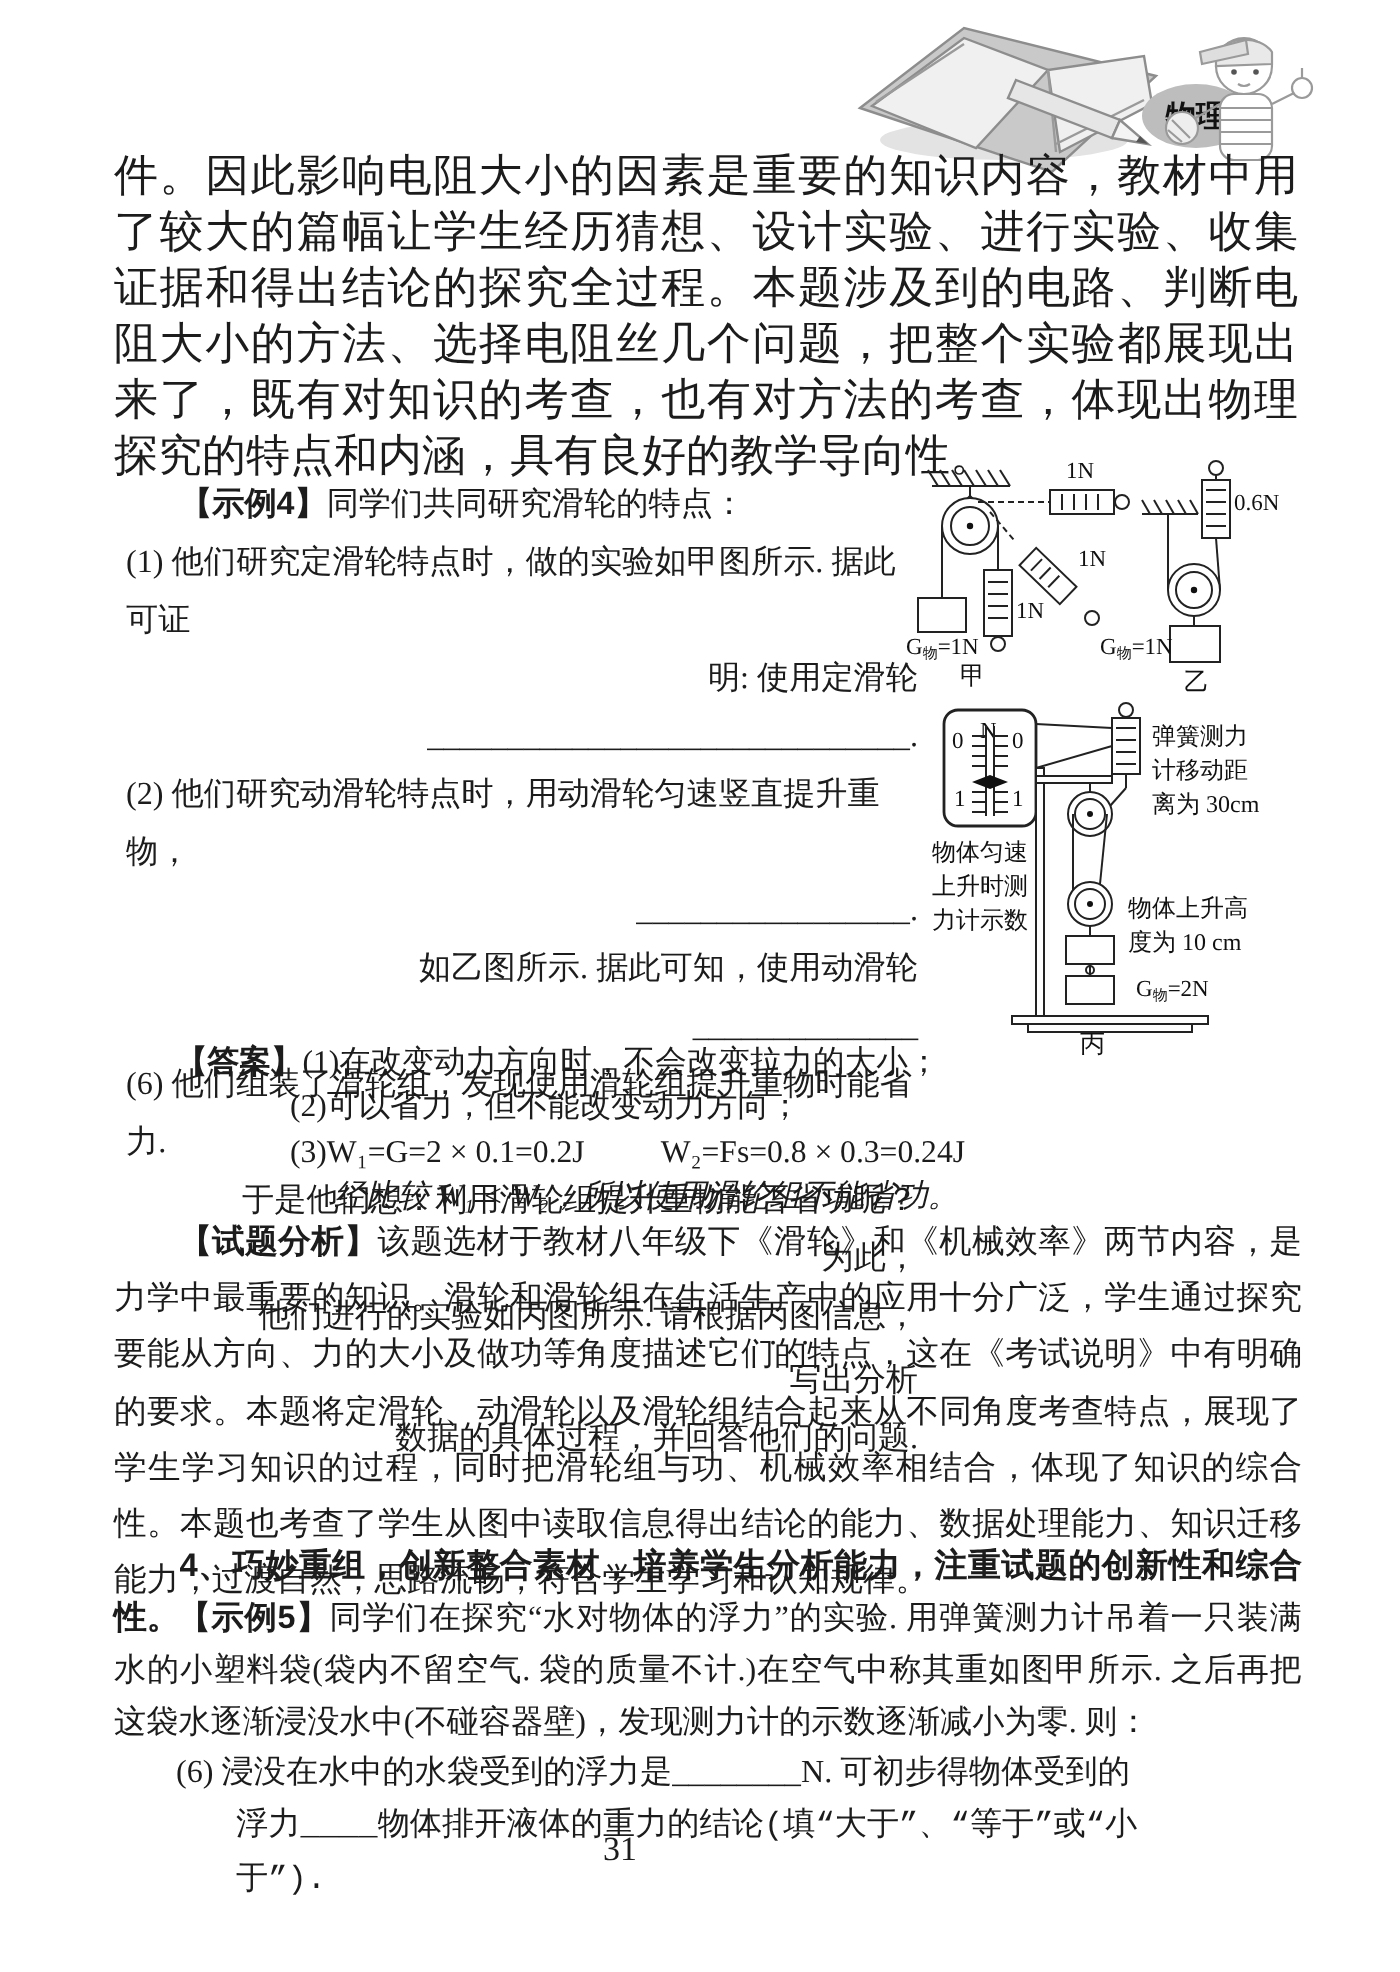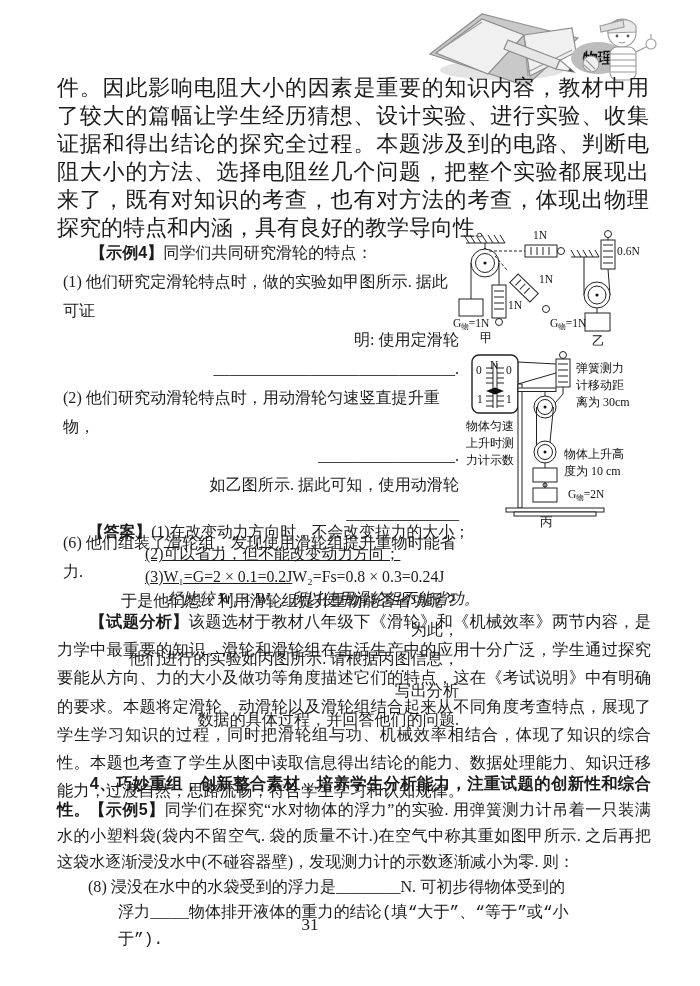--- a/index.html
+++ b/index.html
@@ -20,23 +20,23 @@
   .ex4 { left:57px; top:238px; width:402px; font-size:16.1px; line-height:29px; }
   .ex4 .lead { text-indent:33px; }
   .ex4 .num  { margin-left:6px; }
   .ex4 .cont { margin-left:61px;text-align:right; }
   .em-dot {
     -webkit-text-emphasis:filled dot; -webkit-text-emphasis-position:under right;
     text-emphasis:filled dot; text-emphasis-position:under right;
   }
 
   .answer { left:88px; top:521px; width:566px; font-size:15.8px; line-height:22.4px; }
-  .answer .ind1 { margin-left:57px;text-decoration:underline; }
+  .answer .ind1 { margin-left:57px; }
   .answer .ind2 { margin-left:79px;font-style:italic; }
-  .answer .w2 { display:inline-block; }
+  .answer .w2 { display:inline-block; margin-left:38px; }
 
   .analysis { left:57px; top:607px; width:594px; font-size:16.3px; line-height:28.2px; }
   .h4 { left:57px; top:770px; width:594px; font-size:16.4px; line-height:26px; }
   .ex5 { left:57px; top:796px; width:594px; font-size:16.1px; line-height:26px; }
   .ex5item { left:88px; top:873px; width:500px; font-size:16.1px; line-height:27px; }
   .ex5item .cont { margin-left:30px;font-family:Liberation Mono, monospace; }
 
   .pagenum { left:0; top:915px; width:620px; text-align:center; font-size:17px; }
 
   
@@ -119,21 +119,21 @@
     <div class="ind2">经比较 W₁ &lt; W₂，所以使用滑轮组不能省功。</div>
   </div>
 
   <p class="abs analysis indent2 justify"><b class="hei">【试题分析】</b><span>该题选材于教材八年级下《滑轮》和《机械效率》两节内容，是力学中最重要的知识。滑轮和滑轮组在生活生产中的应用十分广泛，学生通过探究要能从方向、力的大小及做功等角度描述它们的特点，这在《考试说明》中有明确的要求。本题将定滑轮、动滑轮以及滑轮组结合起来从不同角度考查特点，展现了学生学习知识的过程，同时把滑轮组与功、机械效率相结合，体现了知识的综合性。本题也考查了学生从图中读取信息得出结论的能力、数据处理能力、知识迁移能力，过渡自然，思路流畅，符合学生学习和认知规律。</span></p>
 
   <p class="abs h4 hei indent2 justify">4、巧妙重组，创新整合素材，培养学生分析能力，注重试题的创新性和综合性。</p>
 
   <p class="abs ex5 indent2 justify"><b class="hei">【示例5】</b><span>同学们在探究“水对物体的浮力”的实验. 用弹簧测力计吊着一只装满水的小塑料袋(袋内不留空气. 袋的质量不计.)在空气中称其重如图甲所示. 之后再把这袋水逐渐浸没水中(不碰容器壁)，发现测力计的示数逐渐减小为零. 则：</span></p>
 
   <div class="abs ex5item">
-    <div>(8) 浸没在水中的水袋受到的浮力是________N. 可初步得物体受到的</div>
+    <div>(6) 浸没在水中的水袋受到的浮力是________N. 可初步得物体受到的</div>
     <div class="cont">浮力____物体排开液体的重力的结论(填“大于”、“等于”或“小于”).</div>
   </div>
 
   <div class="abs pagenum">31</div>
 
   <svg class="fig" style="left:453px; top:225px;" width="247" height="124" viewBox="0 0 247 124">
 
     <g>
       <line class="st" x1="13" y1="18" x2="52" y2="18"></line>
       <g class="st">

